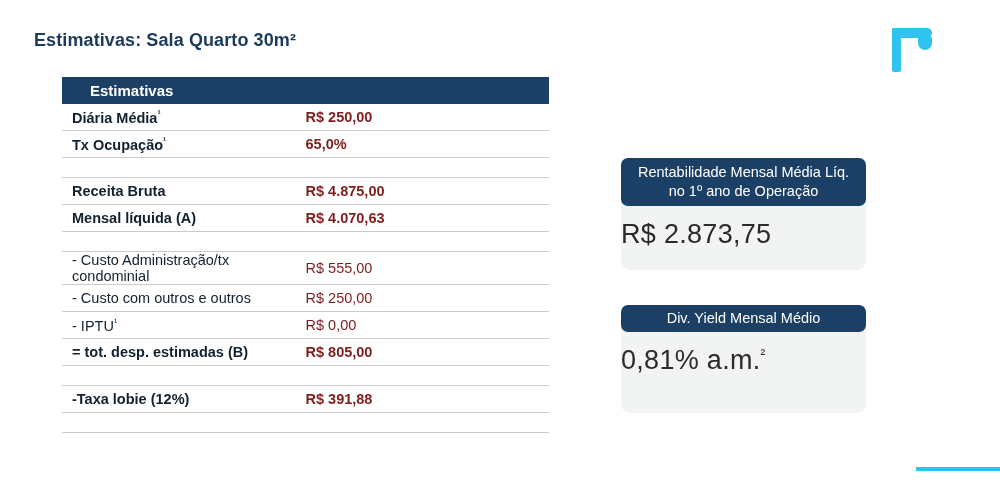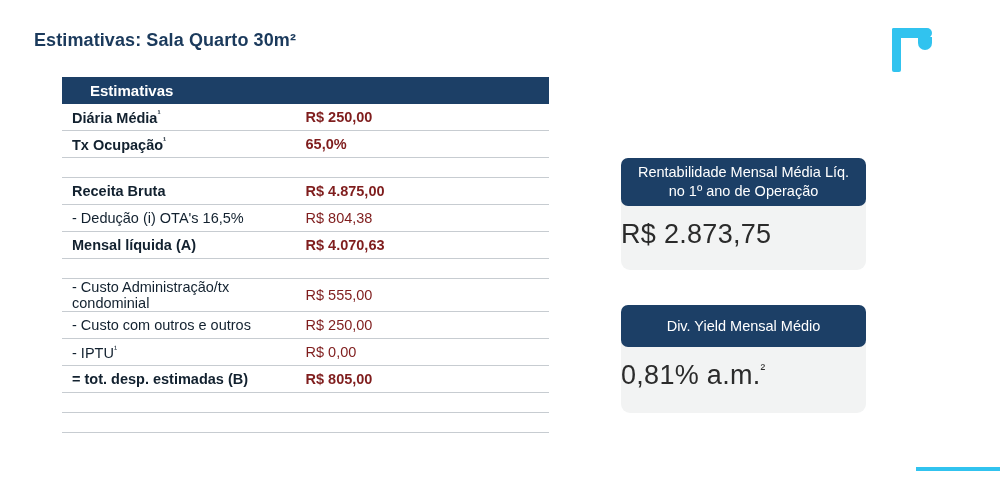--- a/index.html
+++ b/index.html
@@ -124,21 +124,21 @@
     align-items: center;
     justify-content: center;
   }
   #card-yield {
     left: 621px;
     top: 305px;
     width: 245px;
     height: 108px;
   }
   #card-yield .card-head {
-    height: 42px;
+    height: 27px;
     display: flex;
     align-items: center;
     justify-content: center;
   }
 
   
   .logo {
     position: absolute;
     left: 888px;
     top: 28px;
@@ -206,24 +206,20 @@
           <td class="value">65,0%</td>
         </tr>
         <tr class="spacer">
           <td class="label"></td>
           <td class="value"></td>
         </tr>
         <tr class="bold">
           <td class="label">Receita Bruta</td>
           <td class="value">R$ 4.875,00</td>
         </tr>
-        <tr>
-          <td class="label">- Dedução (i) OTA's 16,5%</td>
-          <td class="value">R$ 804,38</td>
-        </tr>
         <tr class="bold">
           <td class="label">Mensal líquida (A)</td>
           <td class="value">R$ 4.070,63</td>
         </tr>
         <tr class="spacer">
           <td class="label"></td>
           <td class="value"></td>
         </tr>
         <tr>
           <td class="label">- Custo Administração/tx condominial</td>
@@ -237,20 +233,24 @@
           <td class="label">- IPTU<span class="sup">¹</span></td>
           <td class="value">R$ 0,00</td>
         </tr>
         <tr class="bold">
           <td class="label">= tot. desp. estimadas (B)</td>
           <td class="value">R$ 805,00</td>
         </tr>
         <tr class="spacer">
           <td class="label"></td>
           <td class="value"></td>
+        </tr>
+        <tr class="bold">
+          <td class="label">-Taxa lobie (12%)</td>
+          <td class="value">R$ 391,88</td>
         </tr>
         <tr class="spacer">
           <td class="label"></td>
           <td class="value"></td>
         </tr>
       </tbody>
   </table>
 </div>
 
 <div class="card" id="card-rentabilidade">

